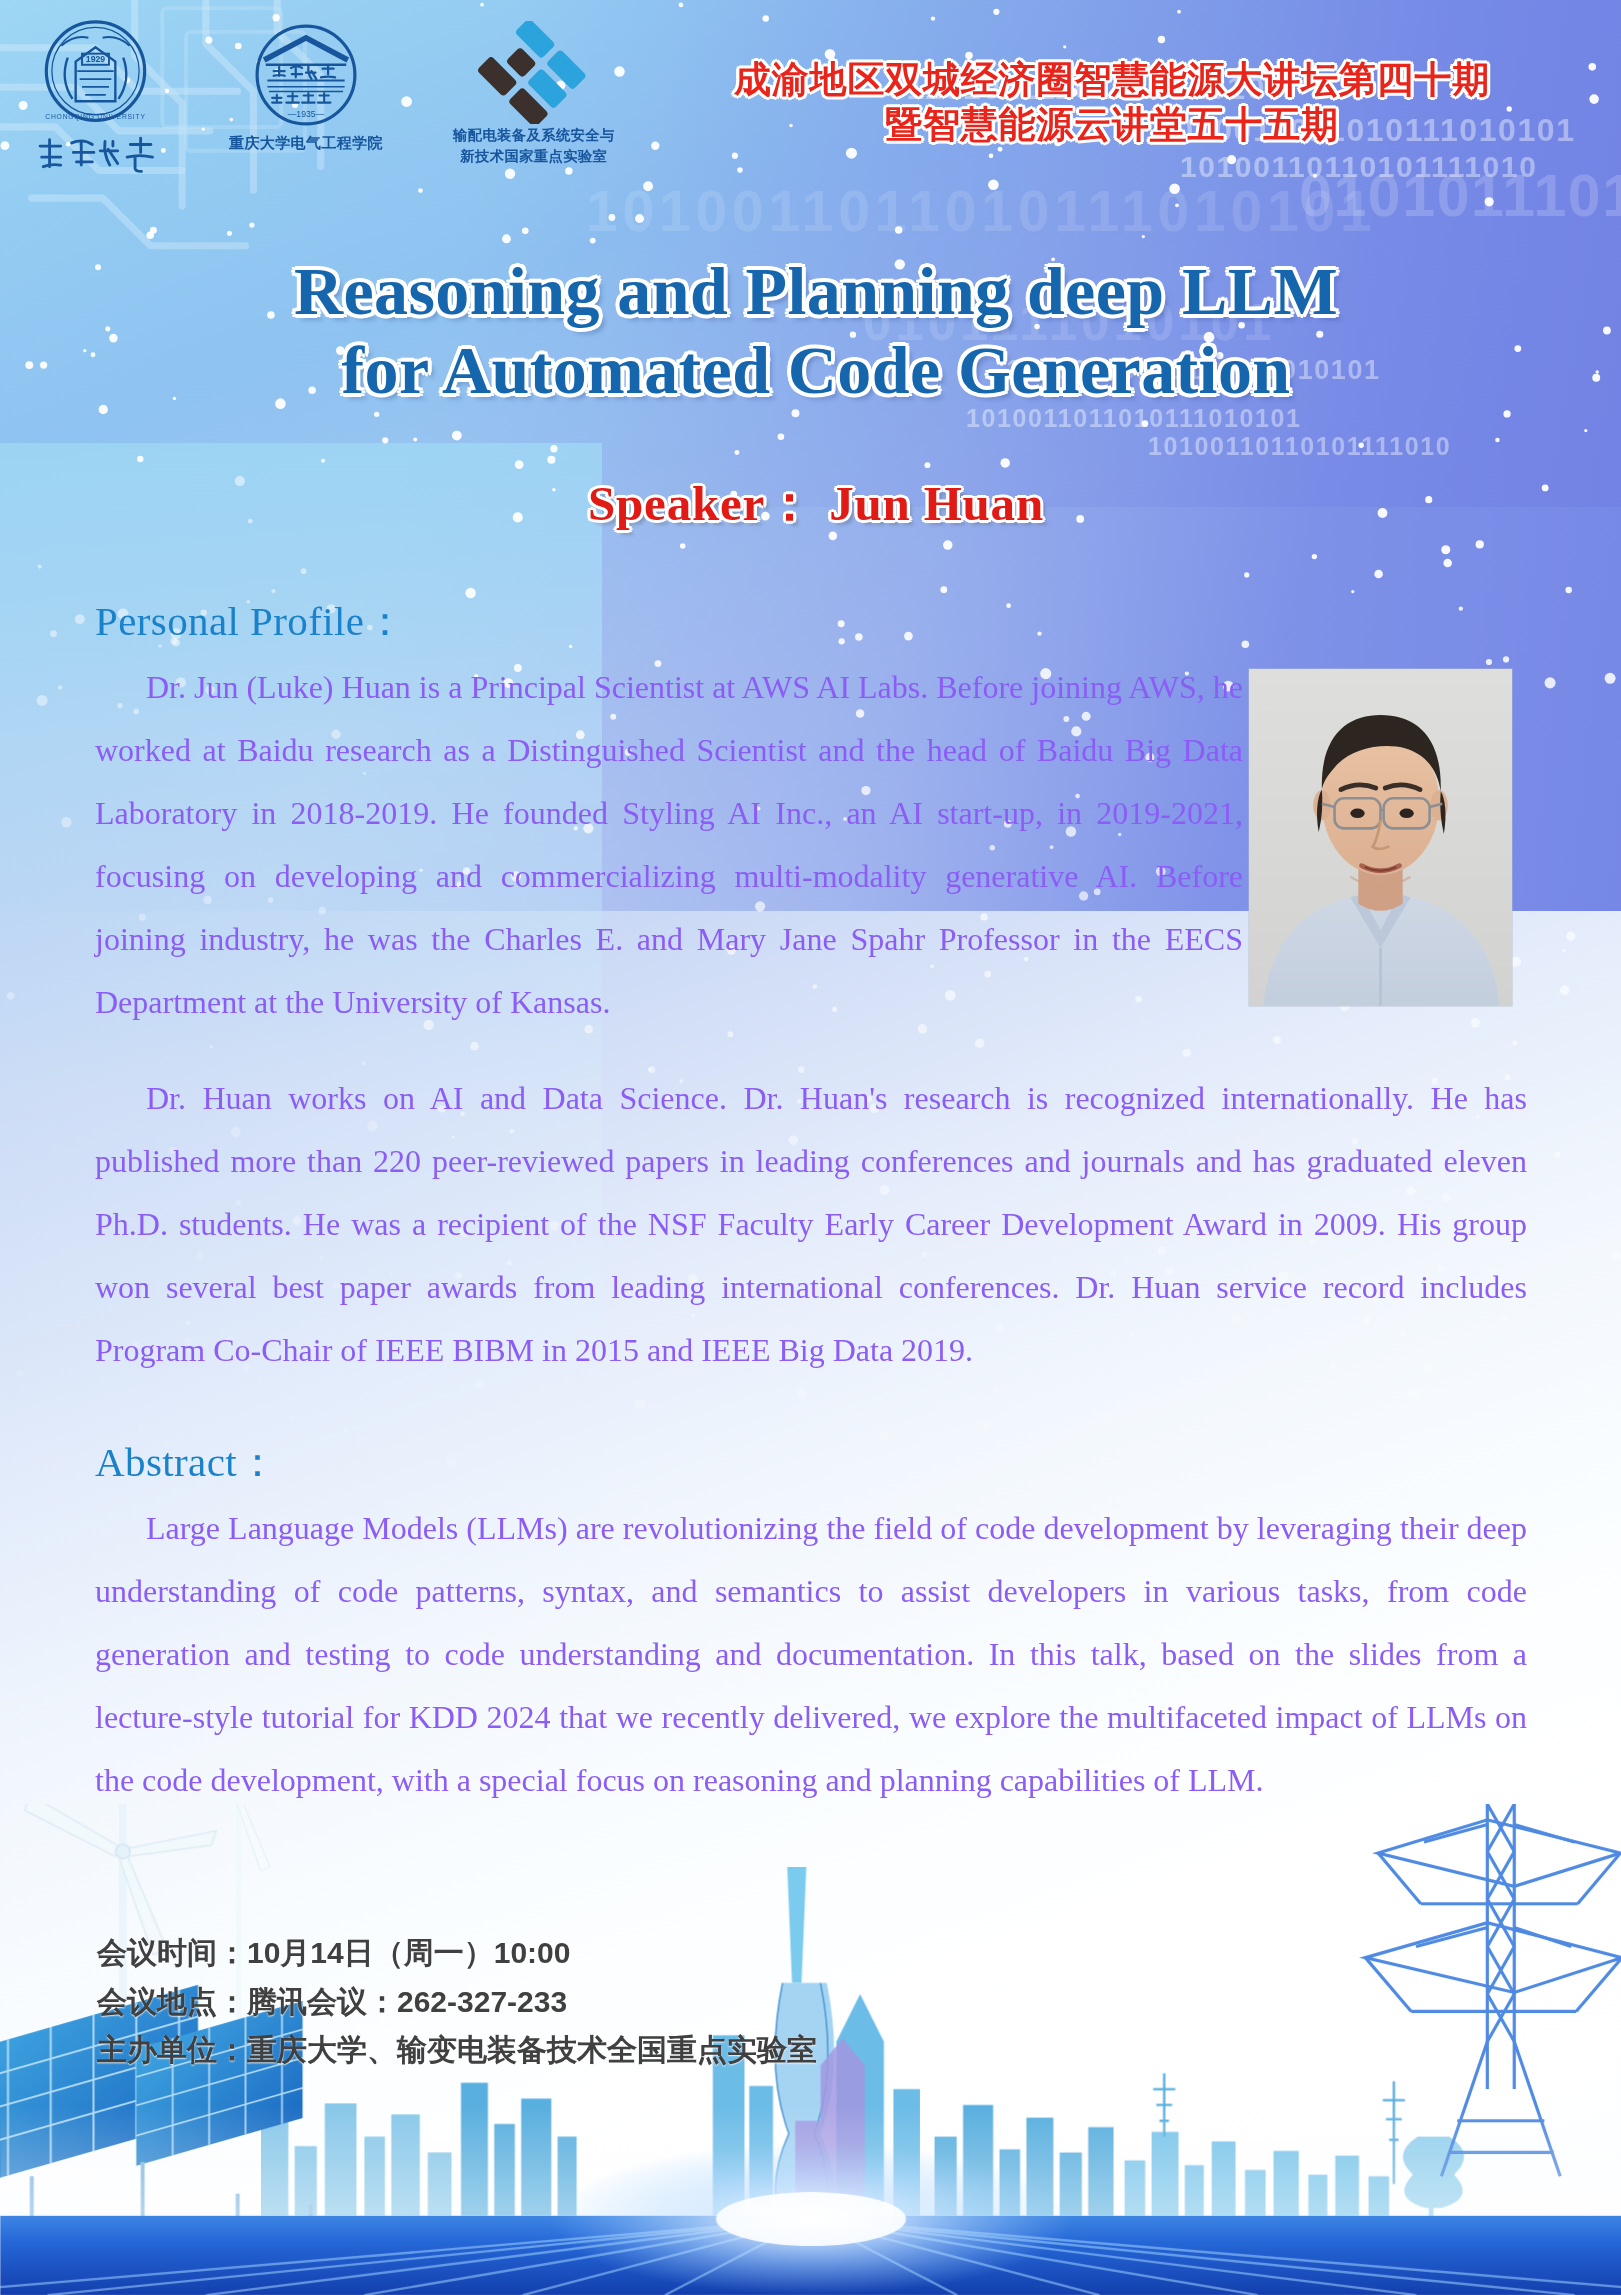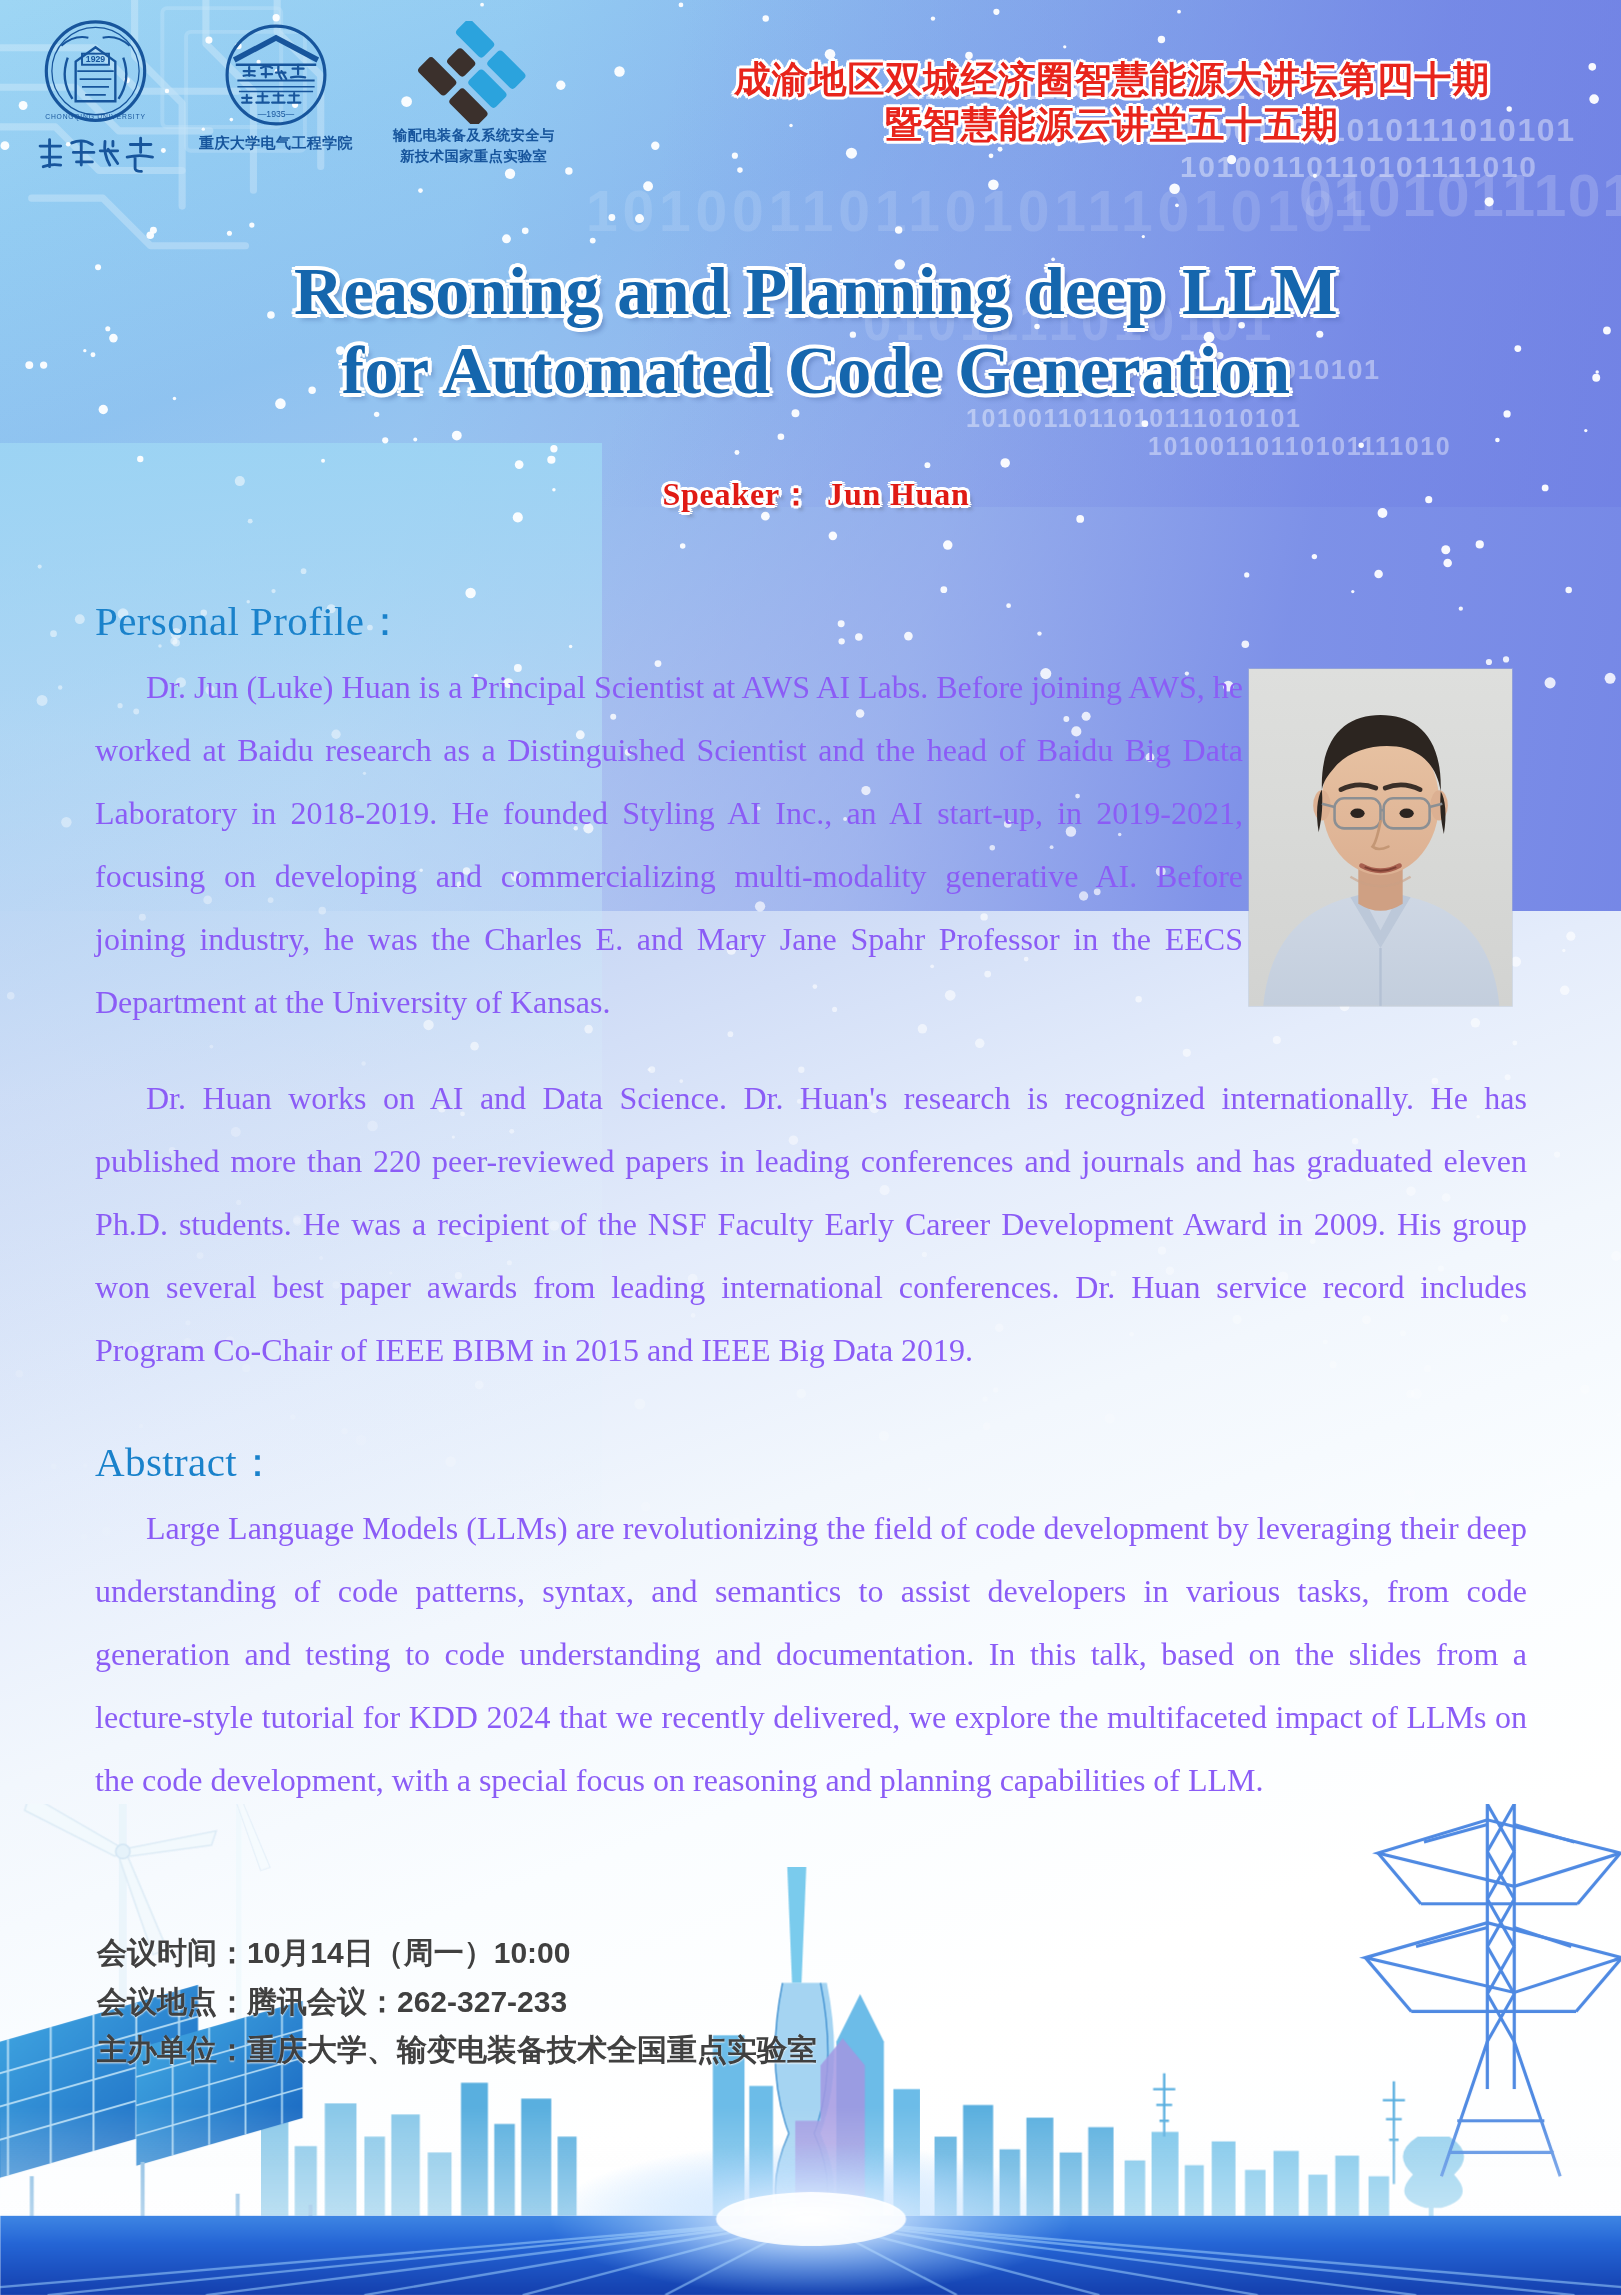--- a/index.html
+++ b/index.html
@@ -54,21 +54,21 @@
   
   .circuit{position:absolute;left:0;top:0;width:491px;height:333px;opacity:.45;}
   
   .binary{
     position:absolute;color:rgba(255,255,255,.40);
     font-family:"Liberation Sans",sans-serif;font-weight:700;letter-spacing:1.6px;
     white-space:nowrap;pointer-events:none;user-select:none;
   }
   .dots{position:absolute;inset:0;pointer-events:none;}
   
-  .logos{position:absolute;left:32px;top:14.3px;display:flex;align-items:flex-start;gap:40px;}
+  .logos{position:absolute;left:32px;top:14.3px;display:flex;align-items:flex-start;gap:70px;}
   .logo-block{display:flex;flex-direction:column;align-items:center;}
   .logo-cap{
     color:#17559c;font-family:"Liberation Sans",sans-serif;font-weight:700;
     font-size:15px;line-height:1.2;text-align:center;margin-top:3.2px;letter-spacing:0.4px;
   }
   .logo-cap.two{font-size:14.3px;line-height:1.25;}
   
   .hdr-cn{
     position:absolute;left:633px;top:57px;width:958px;text-align:center;
     font-family:Liberation Serif, serif;font-weight:900;
@@ -83,21 +83,21 @@
     font-family:"Liberation Serif",serif;font-weight:700;
     font-size:68px;line-height:1.16;color:#1566ad;letter-spacing:0.4px;
     text-shadow:
       -3.2px -3.2px 0 #fff, 3.2px -3.2px 0 #fff, -3.2px 3.2px 0 #fff, 3.2px 3.2px 0 #fff,
       -4px 0 0 #fff, 4px 0 0 #fff, 0 -4px 0 #fff, 0 4px 0 #fff,
       5.5px 5.5px 4px rgba(40,70,140,.30);
   }
   .speaker-line{
     position:absolute;left:143px;top:475px;width:1346px;text-align:center;
     font-family:"Liberation Serif",serif;font-weight:700;
-    font-size:32px;line-height:1.2;color:#e01a14;letter-spacing:0.8px;
+    font-size:49px;line-height:1.2;color:#e01a14;letter-spacing:0.8px;
     text-shadow:
       -2.4px -2.4px 0 #fff, 2.4px -2.4px 0 #fff, -2.4px 2.4px 0 #fff, 2.4px 2.4px 0 #fff,
       -3.2px 0 0 #fff, 3.2px 0 0 #fff, 0 -3.2px 0 #fff, 0 3.2px 0 #fff,
       4.8px 4.8px 3.2px rgba(60,60,60,.25);
   }
   
   .sec-head{
     position:absolute;font-family:"Liberation Serif",serif;font-weight:400;
     font-size:41px;color:#1a82cb;letter-spacing:0.4px;
   }

